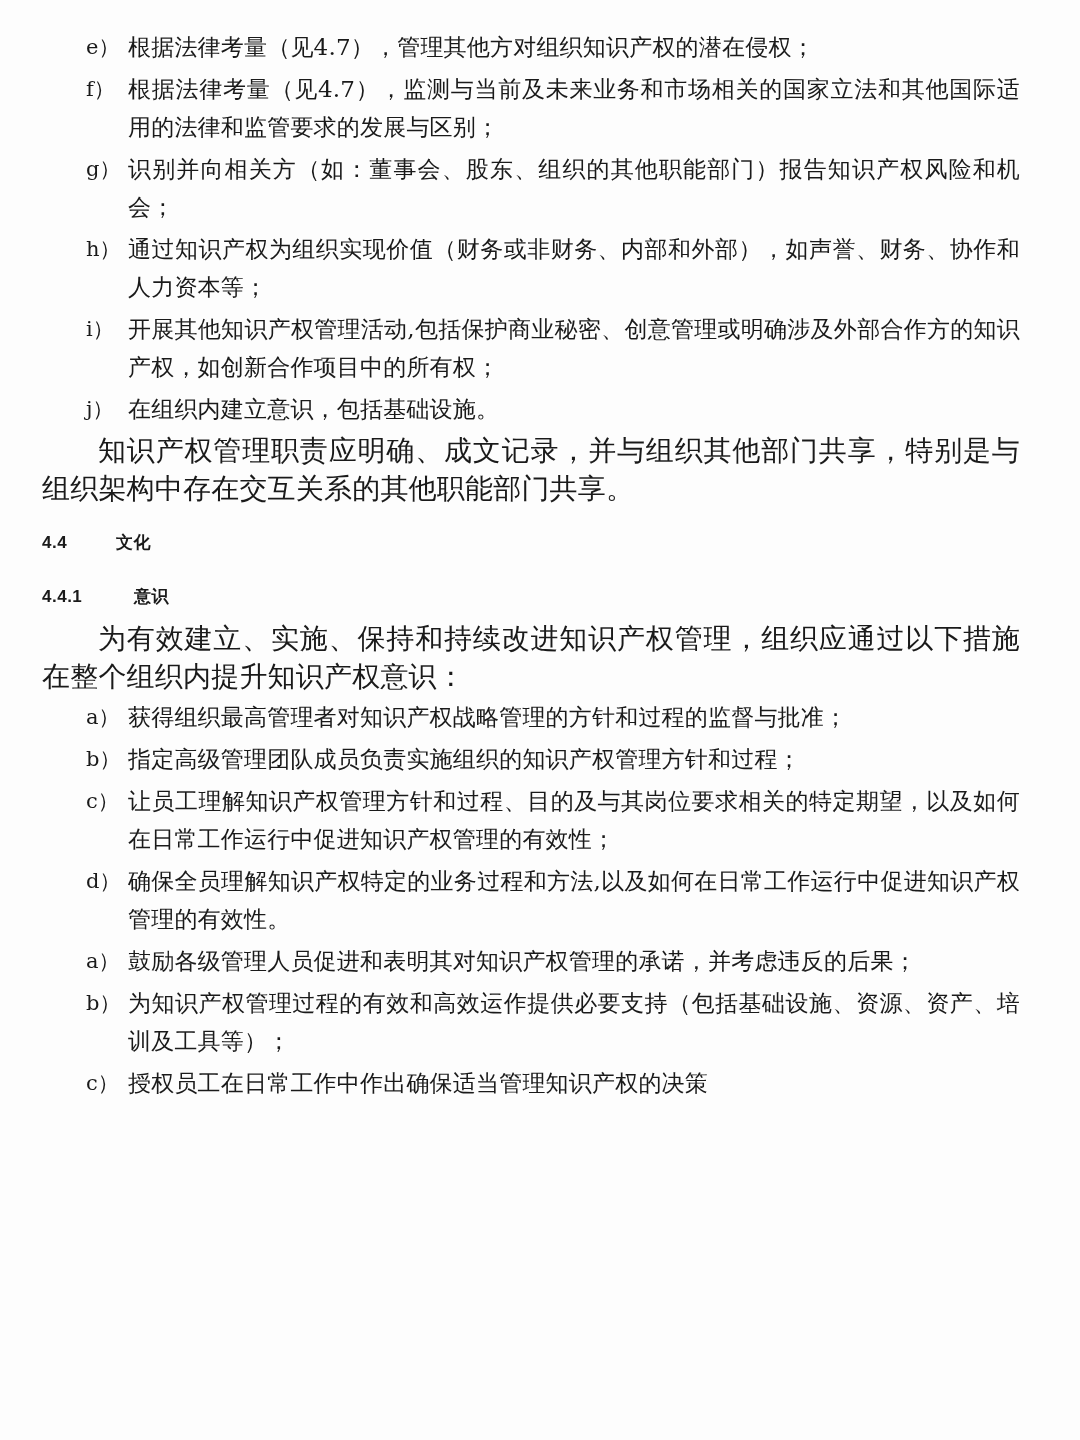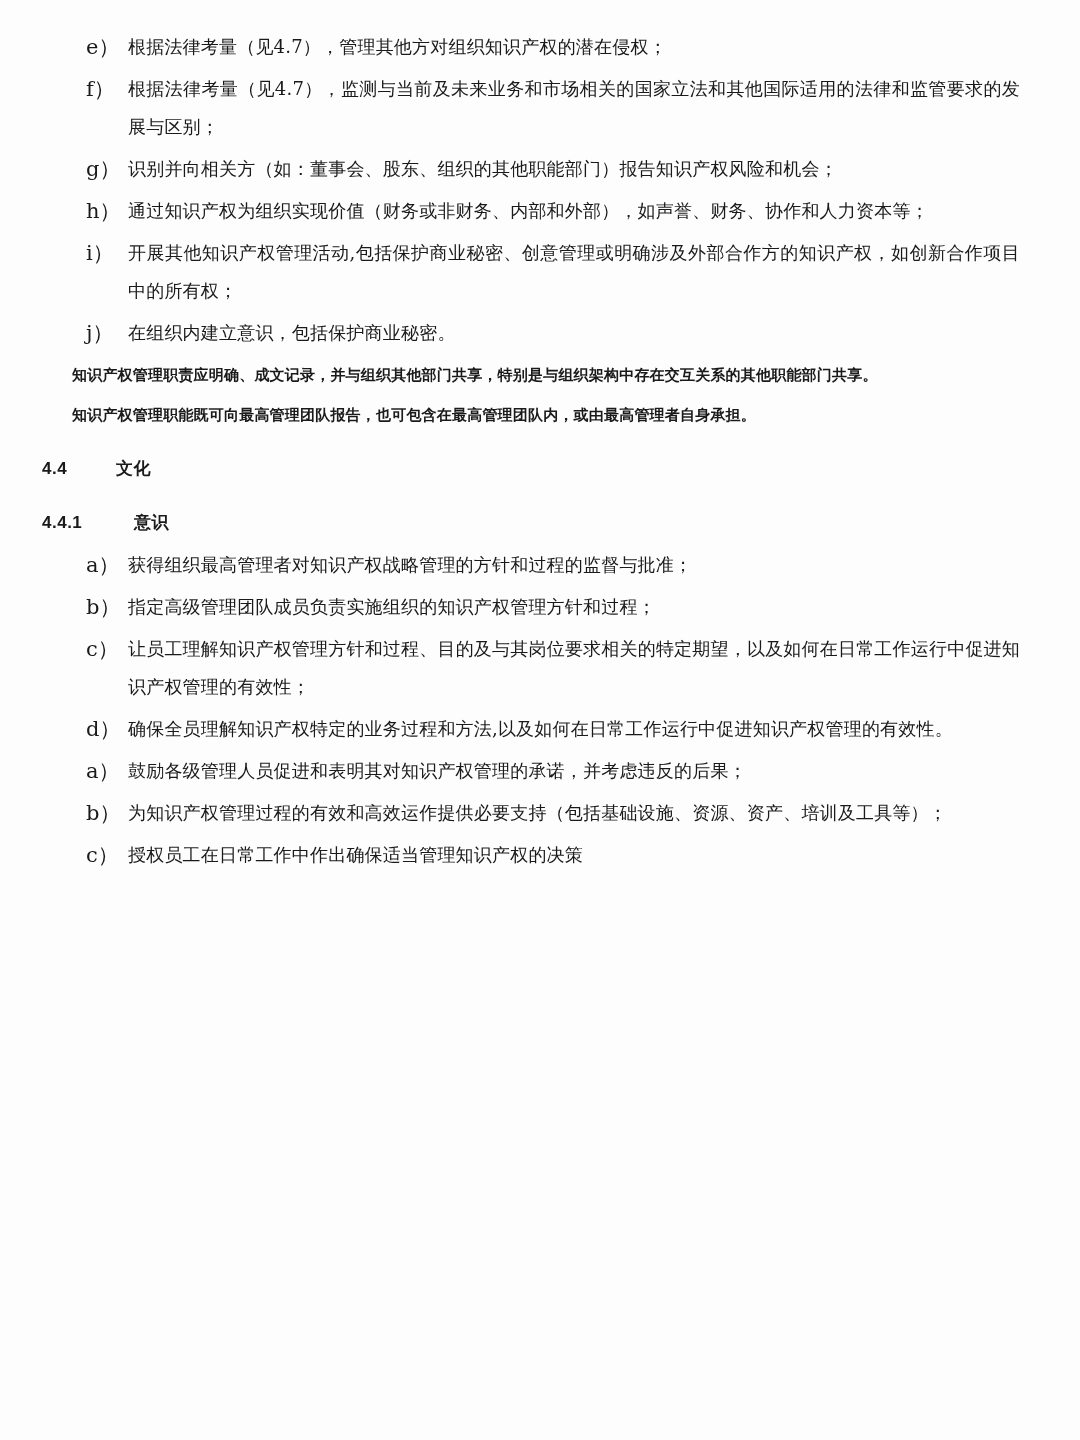--- a/index.html
+++ b/index.html
@@ -33,36 +33,35 @@
     width: 86px;
     padding-left: 44px;
     box-sizing: border-box;
     font-size: 21px;
     line-height: 38px;
     font-family: "DejaVu Serif", "Liberation Serif", serif;
     white-space: nowrap;
   }
   .list-item .body {
     flex: 1 1 auto;
-    font-size: 18px;
+    font-size: 23px;
     line-height: 38px;
     text-align: justify;
     text-justify: inter-ideograph;
     letter-spacing: 0.2px;
   }
   
   .para {
-    font-size: 15px;
+    font-size: 28px;
     line-height: 38px;
     text-align: justify;
     text-justify: inter-ideograph;
     text-indent: 2em;
     margin: 0 0 2px 0;
     letter-spacing: 0.2px;
-    font-weight: bold;
   }
   
   .heading {
     font-family: "Liberation Sans", "DejaVu Sans", sans-serif;
     font-weight: bold;
     font-size: 17px;
     line-height: 38px;
     margin: 16px 0 4px 0;
     letter-spacing: 0.5px;
   }
@@ -95,34 +94,34 @@
     <div class="list-item">
       <span class="marker">h）</span>
       <span class="body">通过知识产权为组织实现价值（财务或非财务、内部和外部），如声誉、财务、协作和人力资本等；</span>
     </div>
     <div class="list-item">
       <span class="marker">i）</span>
       <span class="body">开展其他知识产权管理活动,包括保护商业秘密、创意管理或明确涉及外部合作方的知识产权，如创新合作项目中的所有权；</span>
     </div>
     <div class="list-item">
       <span class="marker">j）</span>
-      <span class="body">在组织内建立意识，包括保护商业秘密。</span>
+      <span class="body">在组织内建立意识，包括基础设施。</span>
     </div>
   </div>
 
   <p class="para">知识产权管理职责应明确、成文记录，并与组织其他部门共享，特别是与组织架构中存在交互关系的其他职能部门共享。</p>
-  <p class="para">知识产权管理职能既可向最高管理团队报告，也可包含在最高管理团队内，或由最高管理者自身承担。</p>
 
   <div class="heading">
     <span class="num">4.4</span><span>文化</span>
   </div>
 
   <div class="heading sub">
     <span class="num">4.4.1</span><span>意识</span>
   </div>
+  <p class="para">为有效建立、实施、保持和持续改进知识产权管理，组织应通过以下措施在整个组织内提升知识产权意识：</p>
 
   <div>
     <div class="list-item">
       <span class="marker">a）</span>
       <span class="body">获得组织最高管理者对知识产权战略管理的方针和过程的监督与批准；</span>
     </div>
     <div class="list-item">
       <span class="marker">b）</span>
       <span class="body">指定高级管理团队成员负责实施组织的知识产权管理方针和过程；</span>
     </div>

